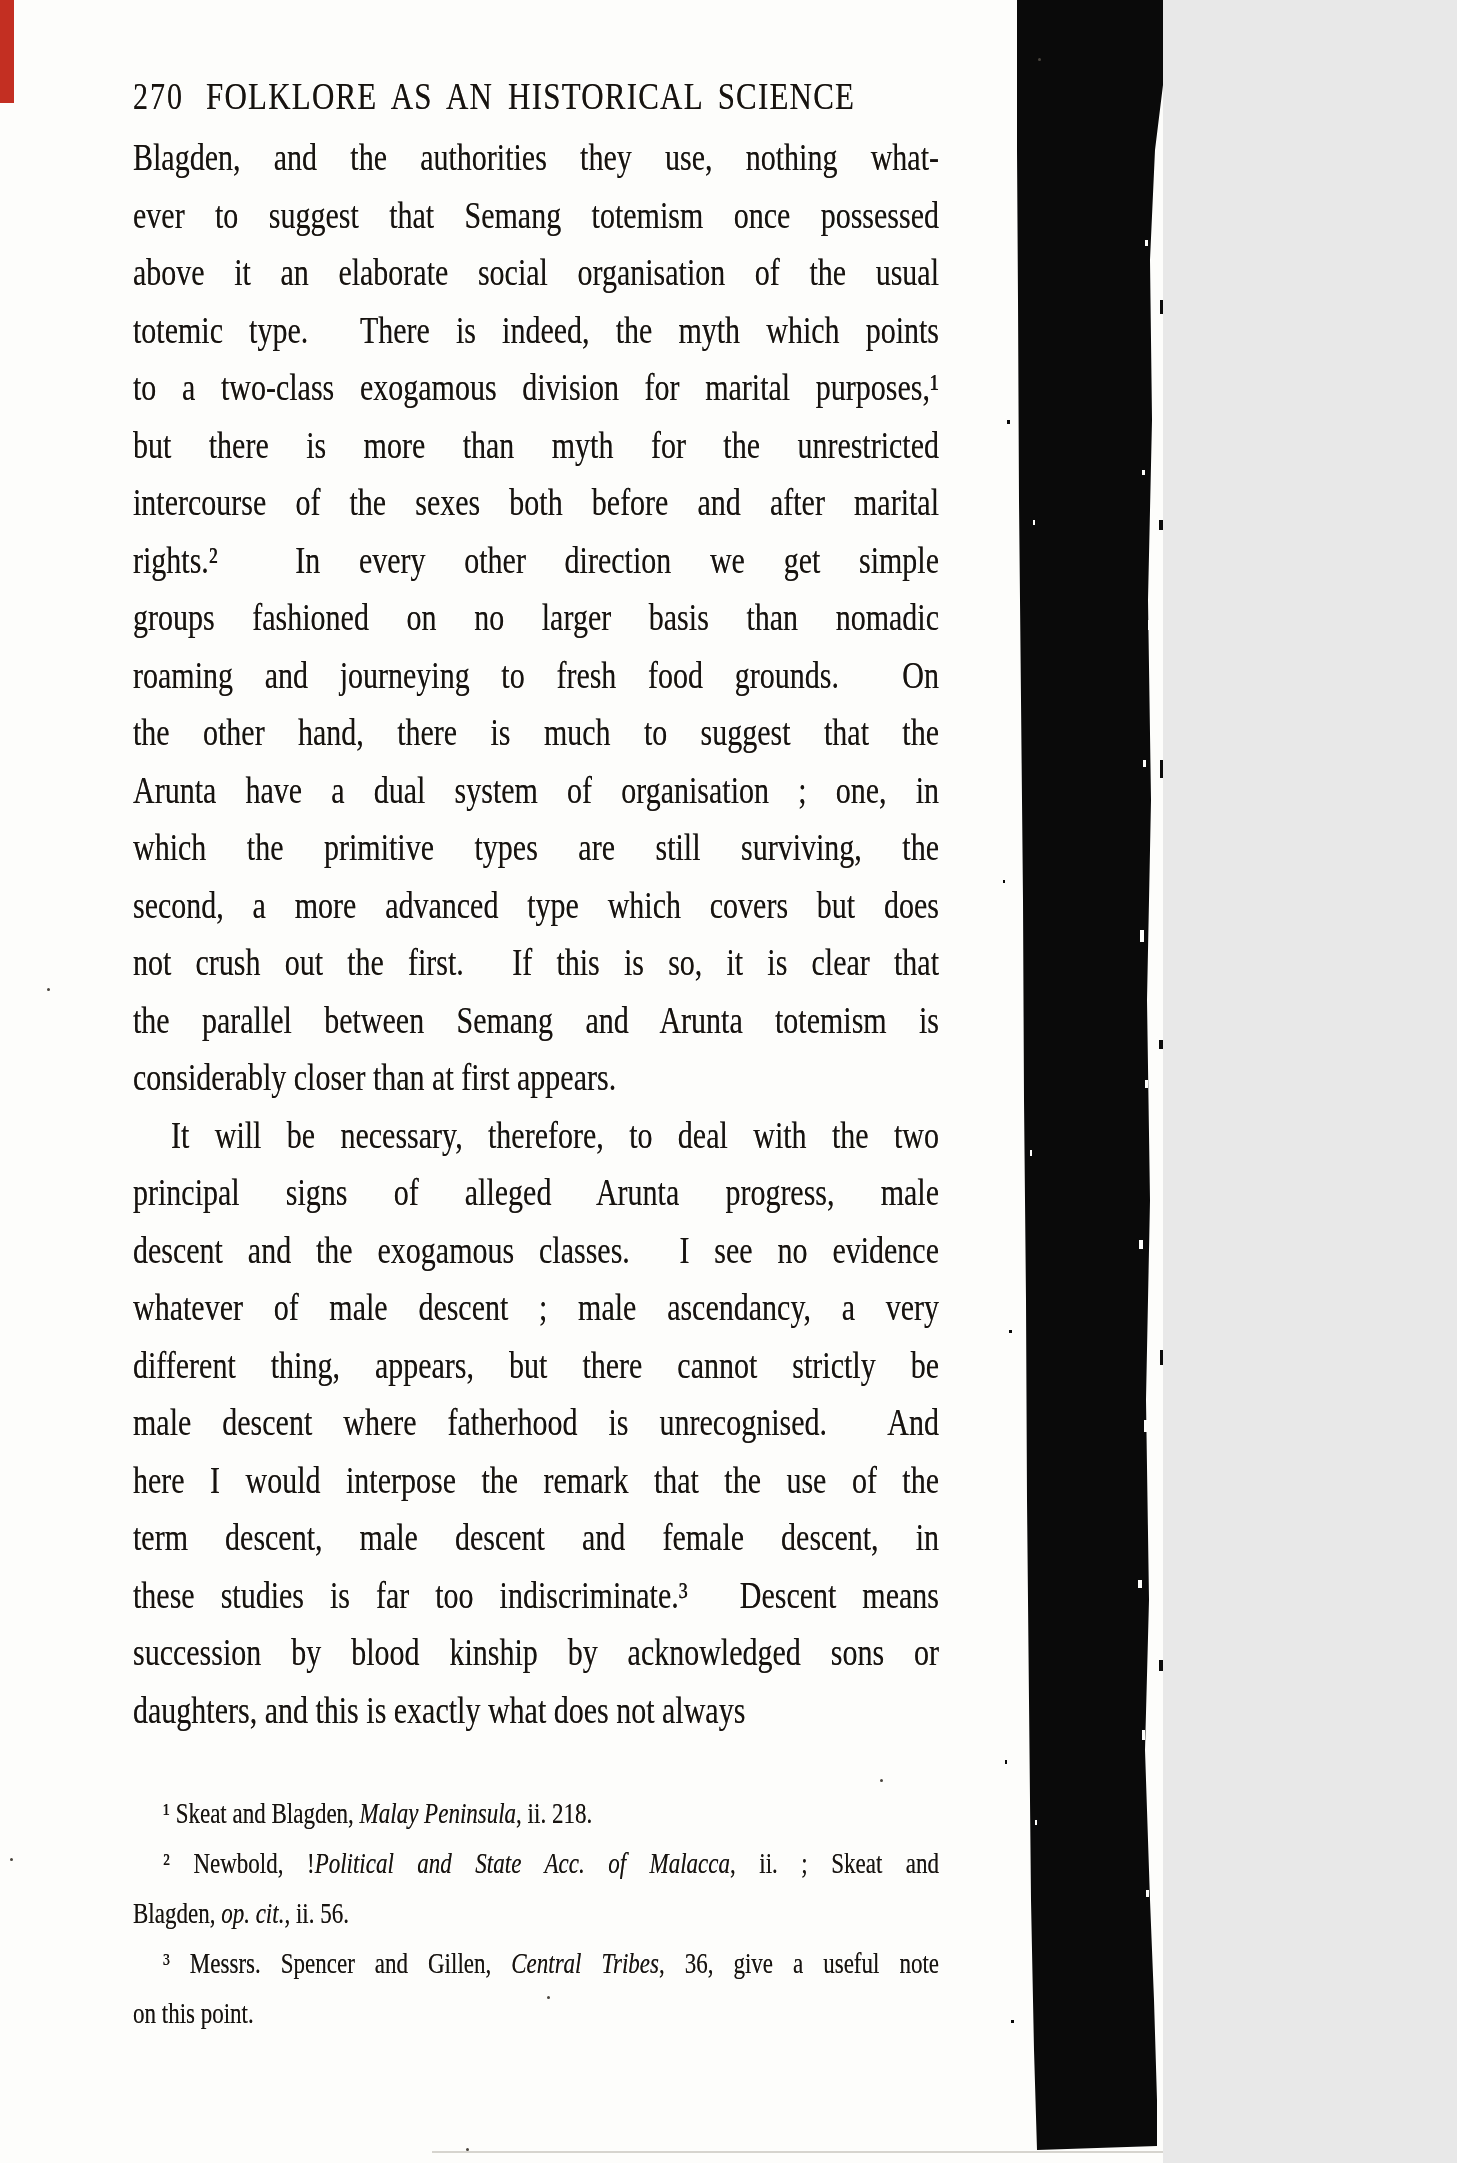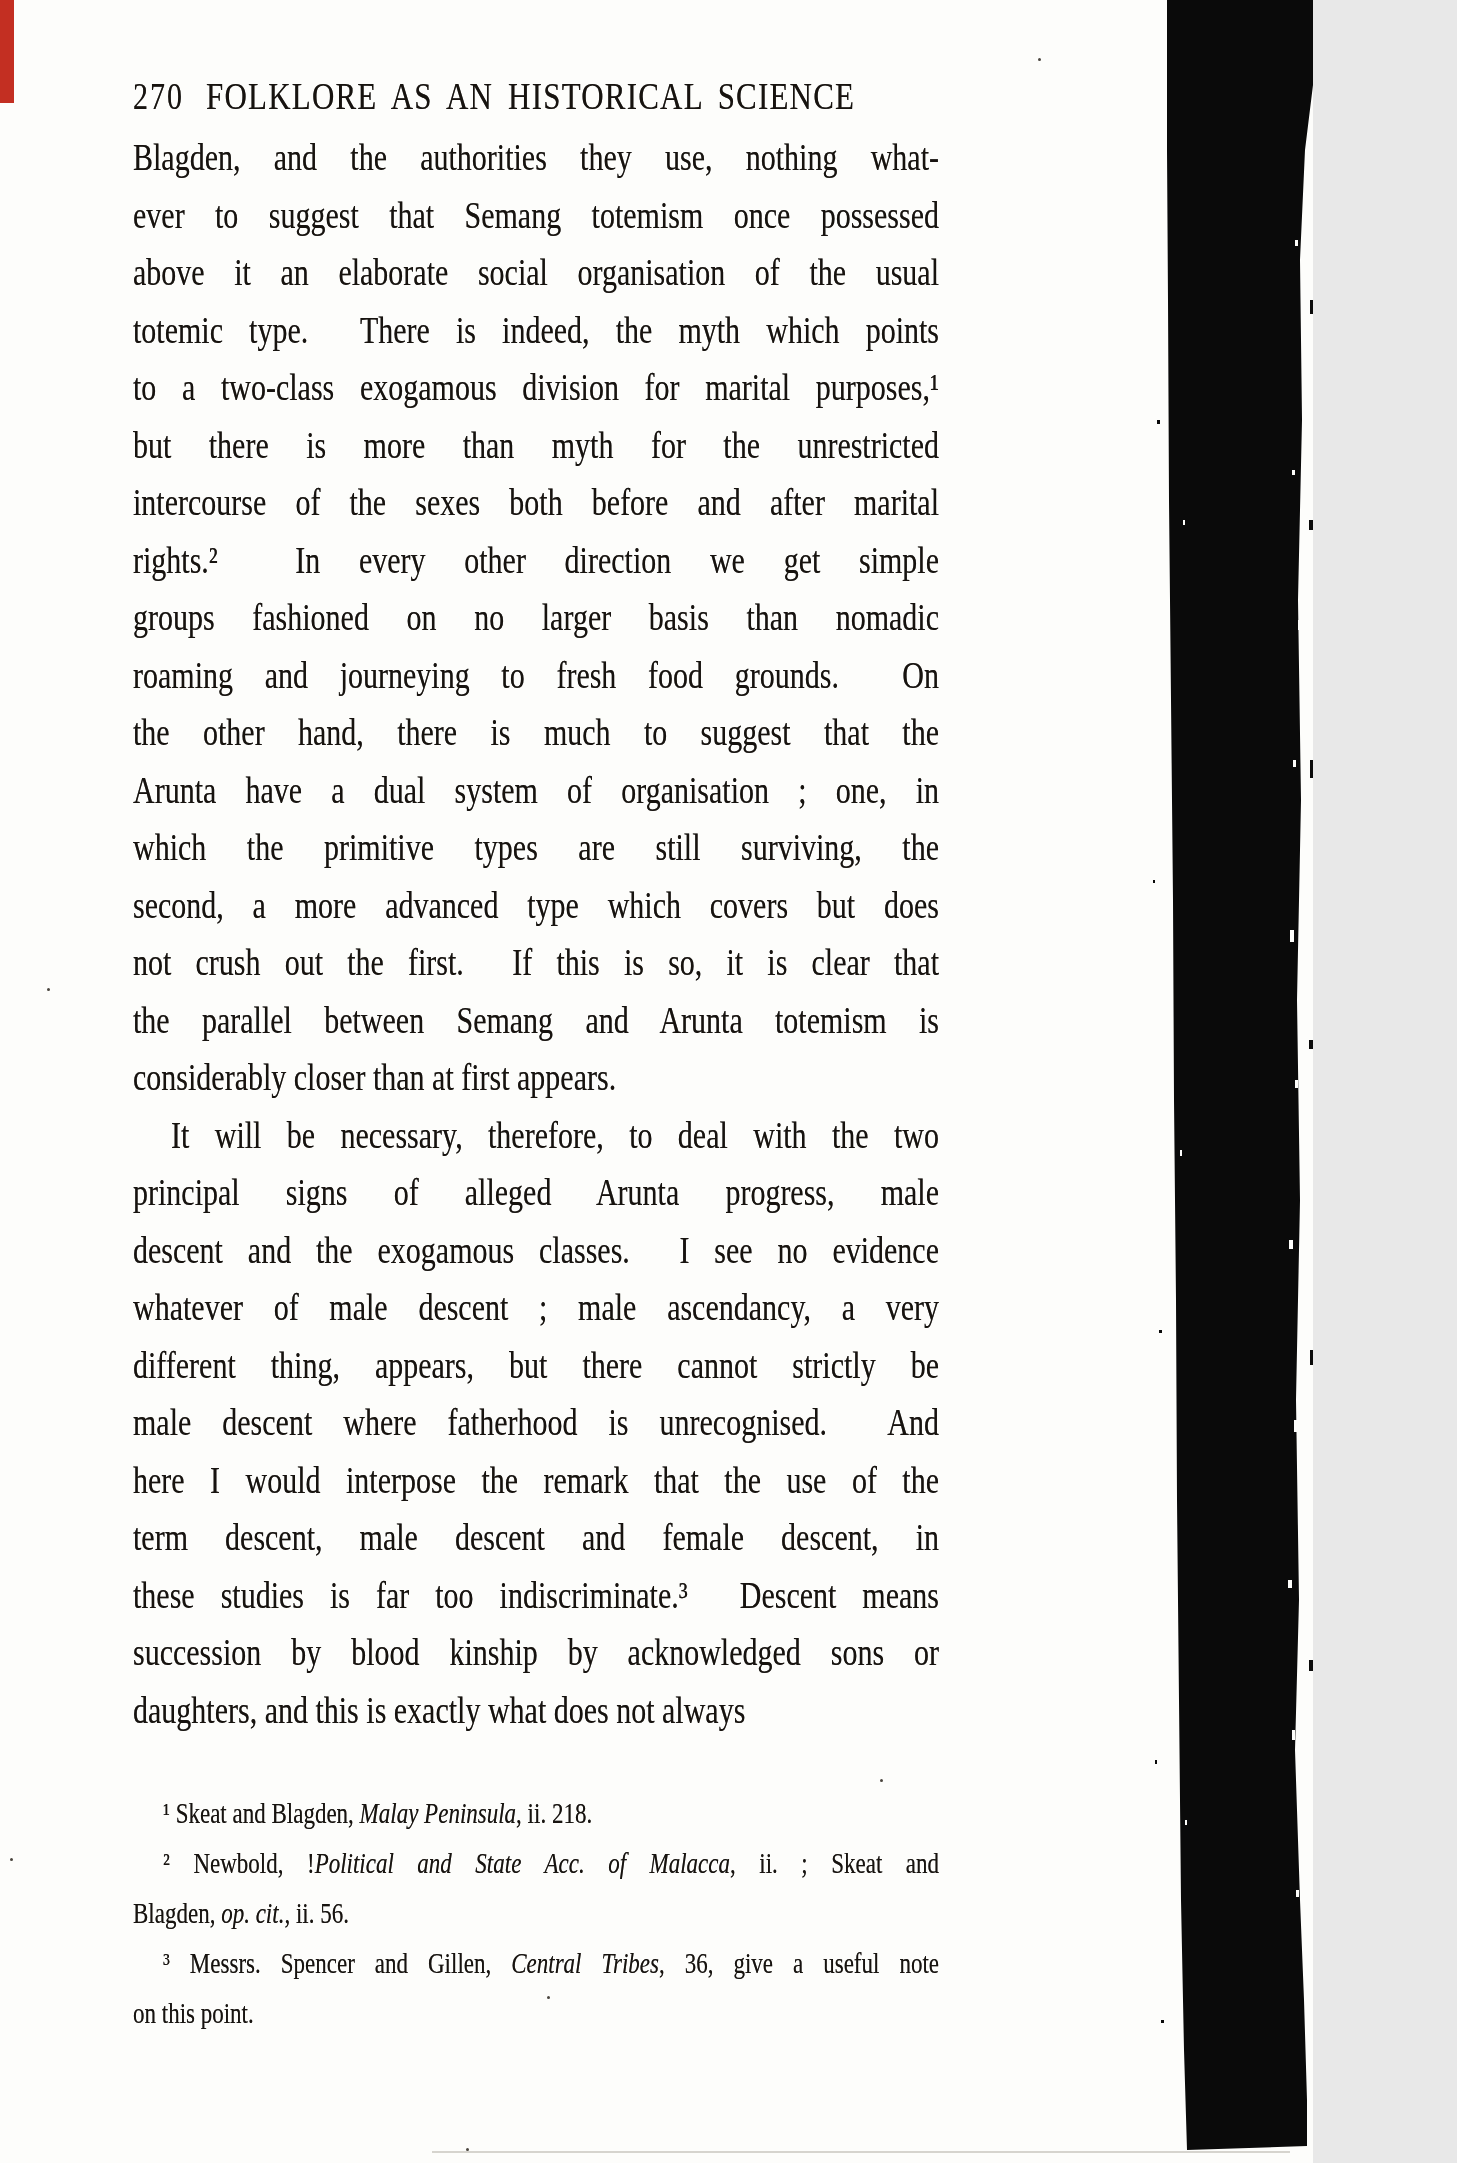--- a/index.html
+++ b/index.html
@@ -1,17 +1,17 @@
 <!DOCTYPE html>
 <html><head>
 <meta charset="utf-8">
 <style>
   html,body{margin:0;padding:0;background:#e8e8e8;}
   .page{
-    position:relative; width:1313px; height:2163px;
+    position:relative; width:1163px; height:2163px;
     background:var(--page-bg,#fdfdfb);
     overflow:hidden;
     font-family:"Liberation Serif","DejaVu Serif",serif;
     color:var(--ink,#17130f);
   }
   .red-mark{
     position:absolute; left:0; top:0; width:14px; height:103px;
     background:var(--red,#c32f22);
   }
   .band-svg{ position:absolute; top:0; right:0; width:170px; height:2163px; }

